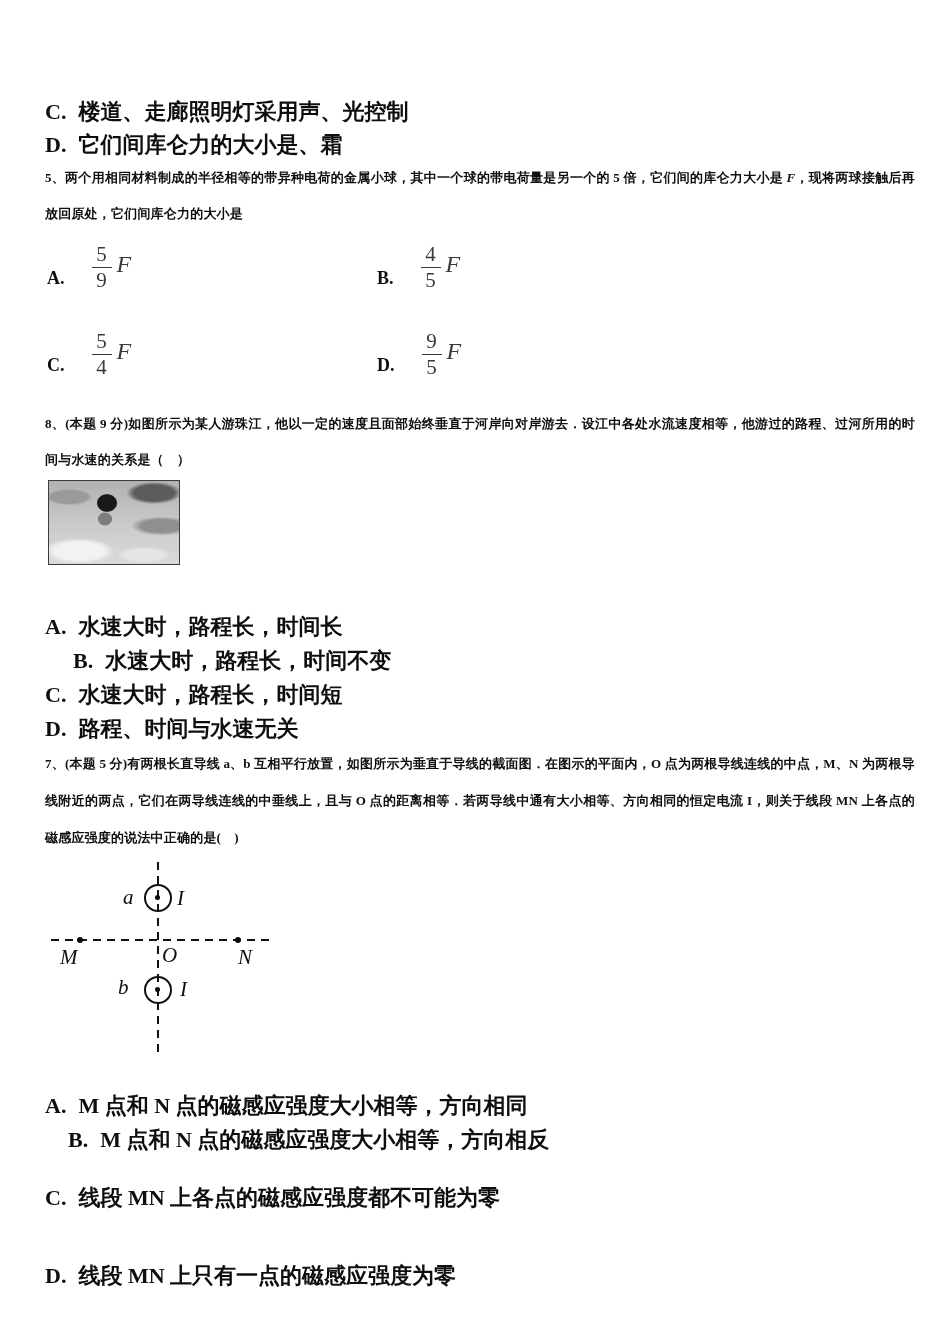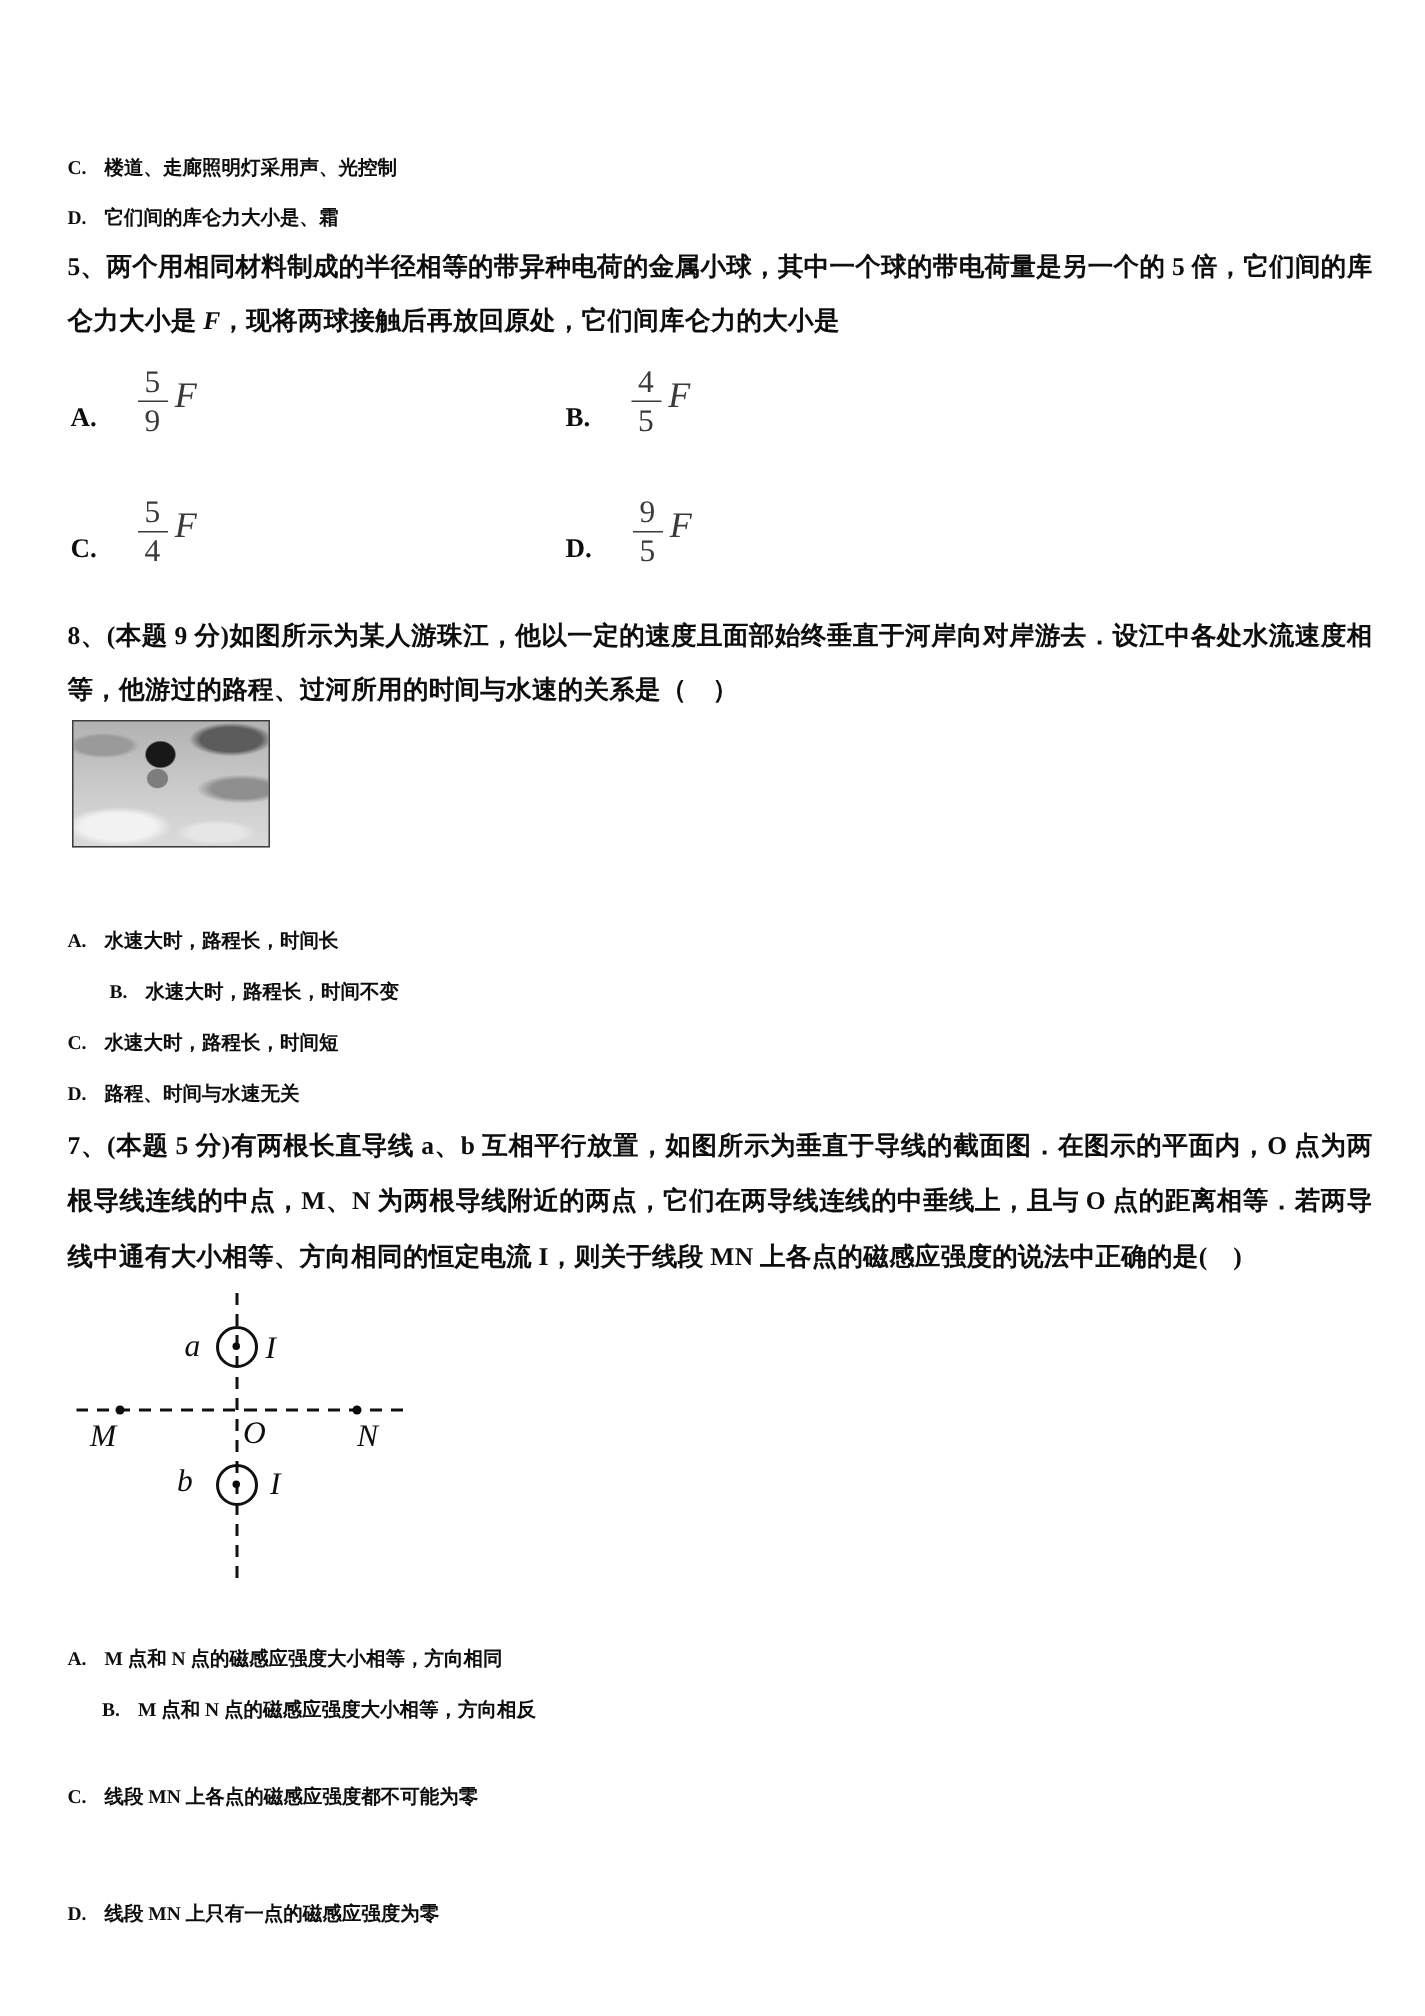--- a/index.html
+++ b/index.html
@@ -6,30 +6,30 @@
   body{
     width:950px;height:1344px;position:relative;overflow:hidden;
     font-family:"Liberation Serif","DejaVu Serif",serif;
     color:#0e0e0e;
     -webkit-font-smoothing:antialiased;
   }
   .abs{position:absolute;}
   
   .stem{
     left:45px;width:870px;
-    font-size:17px;line-height:36px;
+    font-size:13px;line-height:36px;
     font-weight:600;
     text-align:justify;
     letter-spacing:0.2px;
   }
   .latin-var{font-style:italic;font-weight:700;}
   
   .opt-row{
     left:45px;
-    font-size:13px;line-height:24px;font-weight:600;
+    font-size:22px;line-height:24px;font-weight:600;
     white-space:nowrap;
   }
   .opt-label{
     font-weight:700;
     font-family:"Liberation Serif","DejaVu Serif",serif;
     margin-right:12px;
   }
   
   .frac-opt{
     display:flex;align-items:flex-end;
@@ -91,21 +91,21 @@
     font-family:"Liberation Serif","DejaVu Serif",serif;
   }
 </style>
 </head>
 <body>
 
 <div class="abs opt-row" style="top:100px;">
   <span class="opt-label">C.</span><span>楼道、走廊照明灯采用声、光控制</span>
 </div>
 <div class="abs opt-row" style="top:133px;">
-  <span class="opt-label">D.</span><span>它们间的库仑力大小是、霜</span>
+  <span class="opt-label">D.</span><span>它们间库仑力的大小是、霜</span>
 </div>
 
 <div class="abs stem" style="top:160px;">
   <span>5、两个用相同材料制成的半径相等的带异种电荷的金属小球，其中一个球的带电荷量是另一个的 5 倍，它们间的库仑力大小是 </span><span class="latin-var">F</span><span>，现将两球接触后再放回原处，它们间库仑力的大小是</span>
 </div>
 
 <div class="abs frac-opt" style="left:47px;top:243px;">
   <span class="opt-label">A.</span>
   <span class="frac">
     <span class="num">5</span>

